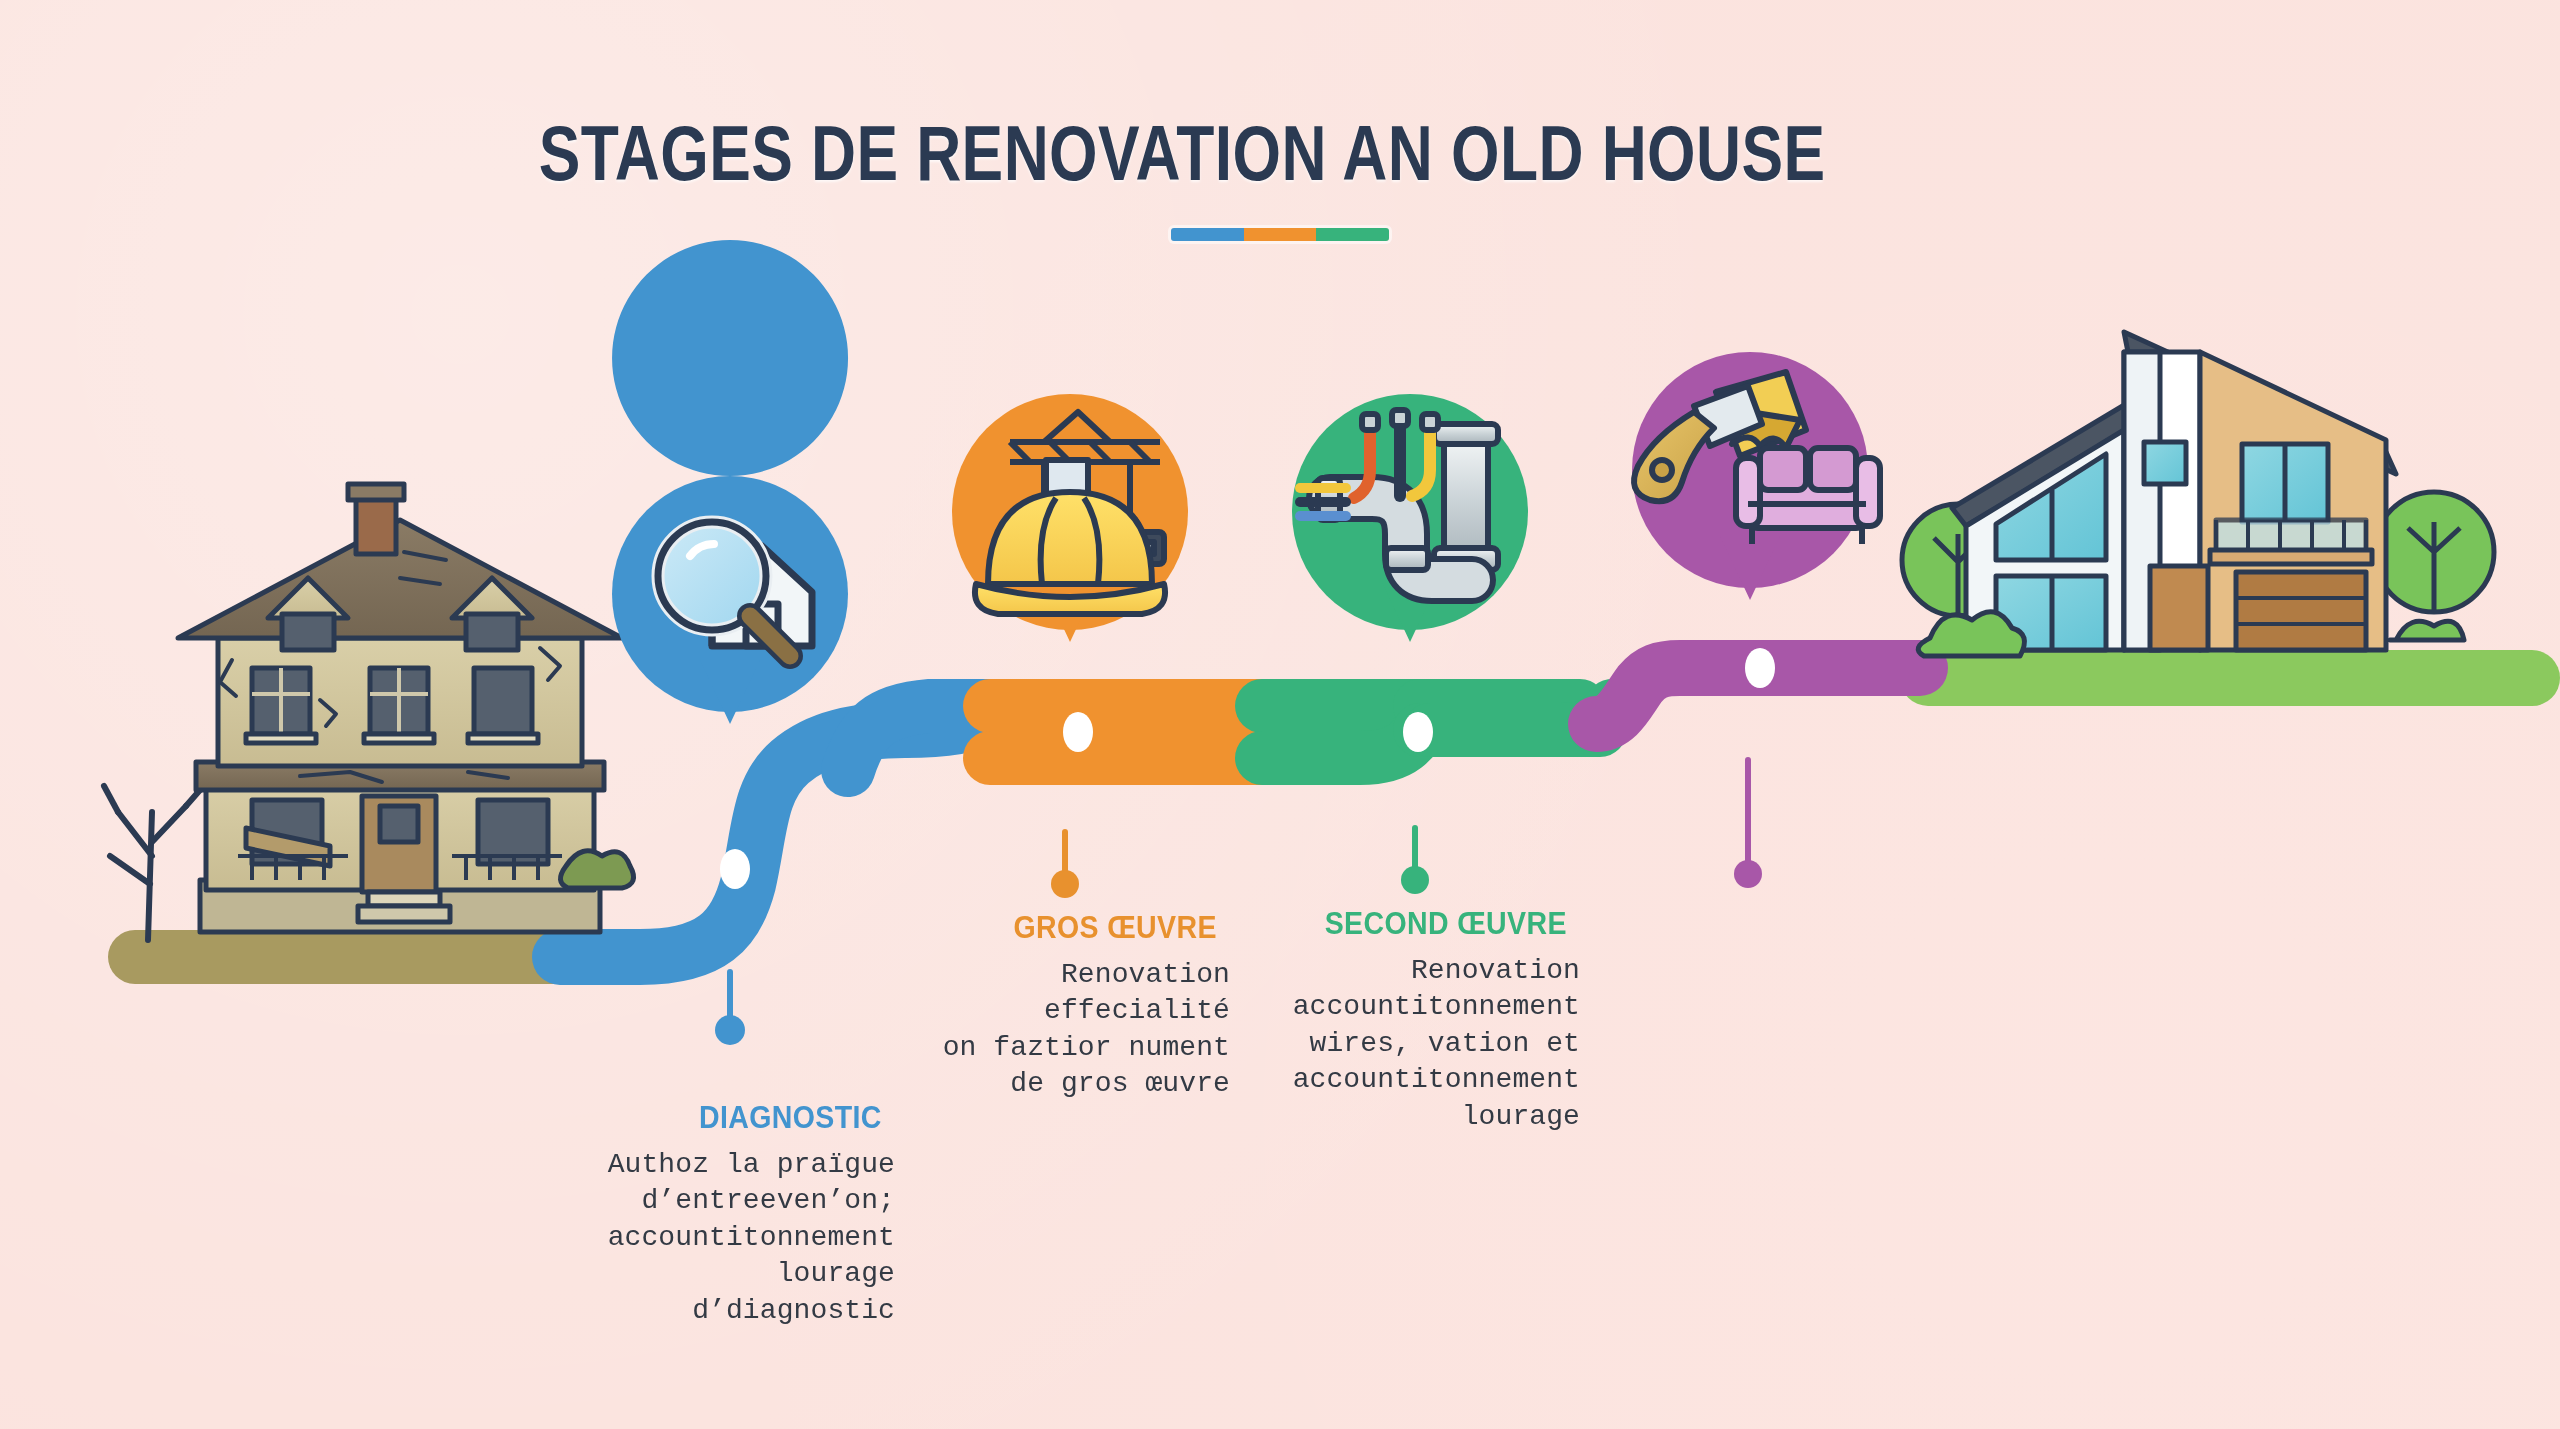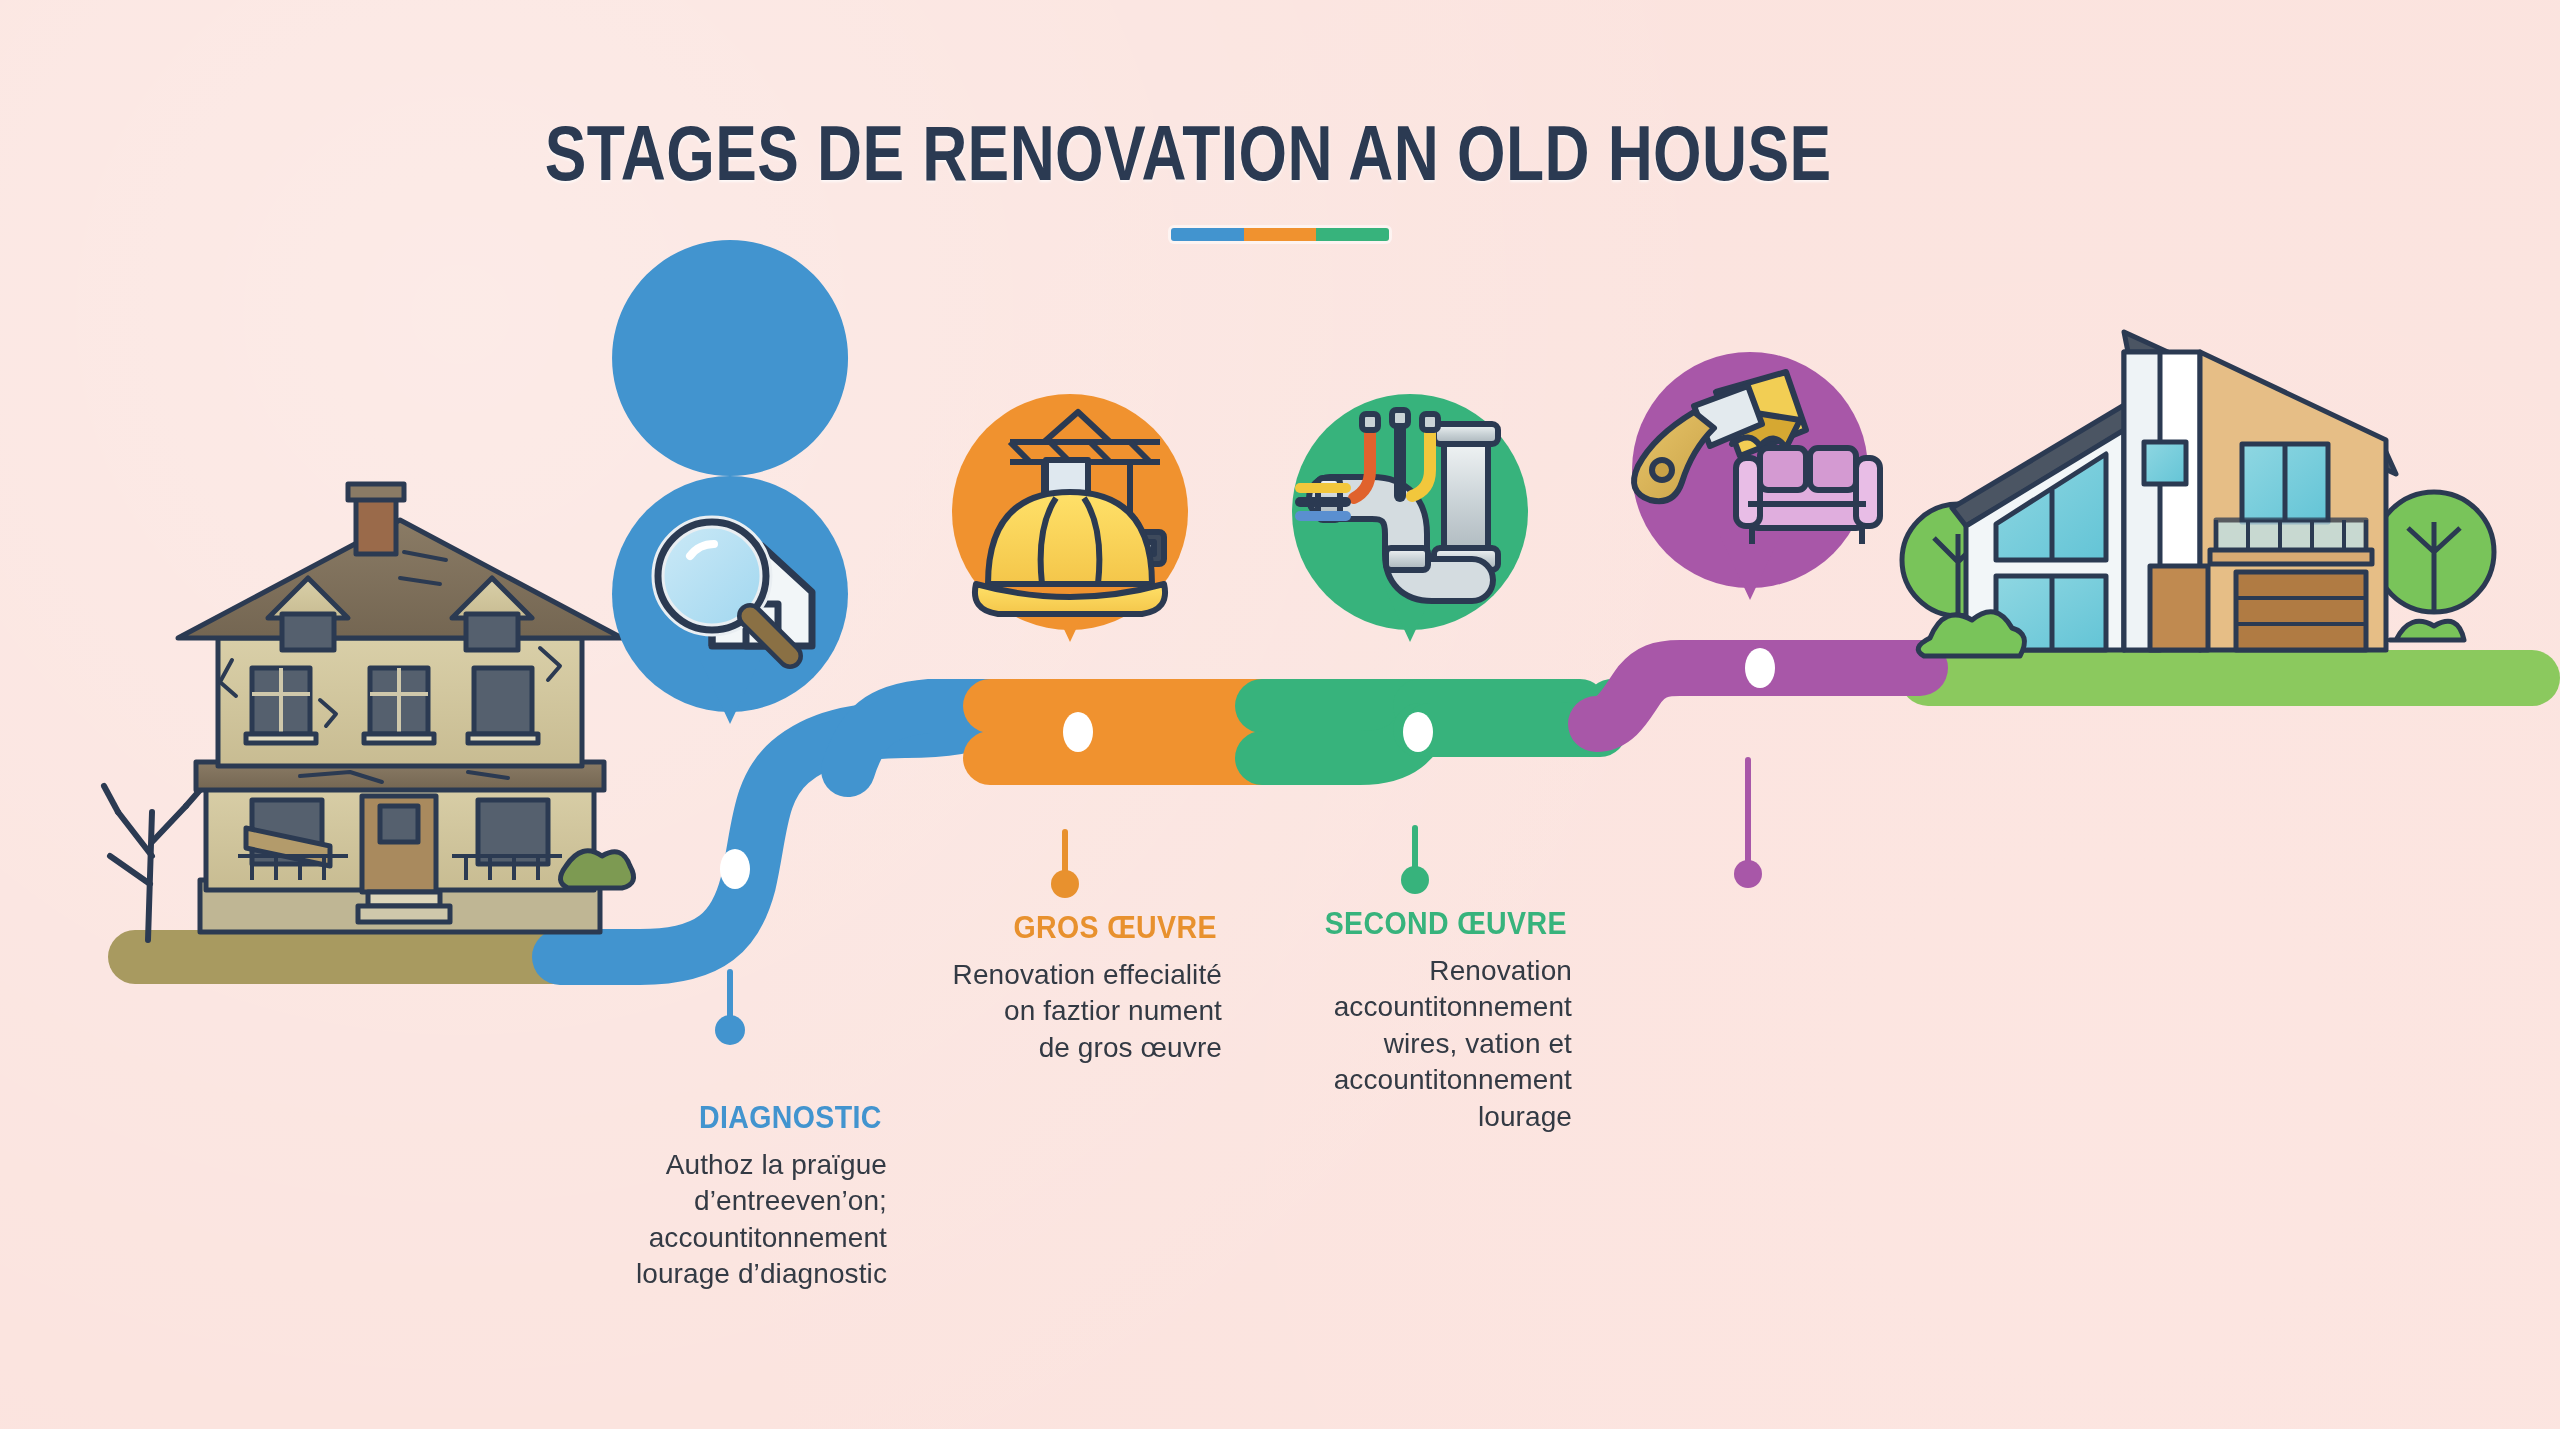--- a/index.html
+++ b/index.html
@@ -16,21 +16,21 @@
     background:
       radial-gradient(circle at 18% 22%, rgba(255,255,255,.28), transparent 55%),
       radial-gradient(circle at 82% 78%, rgba(255,235,232,.30), transparent 60%),
       #fbe3de;
     pointer-events:none;
   }
   svg.scene{position:absolute;left:0;top:0;width:2560px;height:1429px;}
 
   
   .title-wrap{
-    position:absolute;left:18px;top:108px;width:2340px;text-align:center;
+    position:absolute;left:12px;top:108px;width:2340px;text-align:center;
   }
   .title{
     display:inline-block;
     font-family:"Liberation Sans", sans-serif;
     font-weight:bold;
     font-size:78px;
     letter-spacing:.5px;
     color:#2b3a52;
     transform:scaleX(.80);
     transform-origin:center;
@@ -55,22 +55,23 @@
     font-size:31px;
     letter-spacing:.4px;
     transform:scaleX(.92);
     margin:0 0 11px 0;
     white-space:nowrap;
   }
   .step-desc{
     font-size:28px;
     line-height:1.30;
     color:#333a44;
-    margin:8px;
+    margin:0;
     letter-spacing:.1px;
+    font-family:Liberation Mono, monospace;
   }
 </style>
 </head>
 <body>
 
 <div class="stage">
   <div class="bg-noise"></div>
 
   <svg class="scene" viewBox="0 0 2560 1429">
     <defs>

